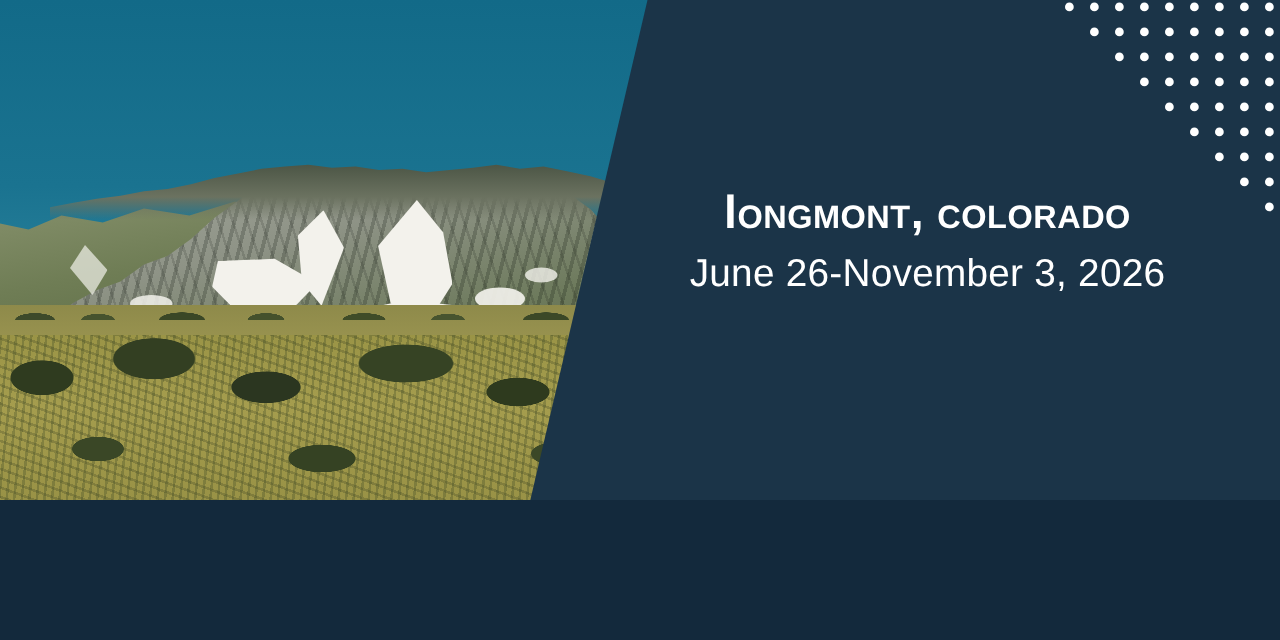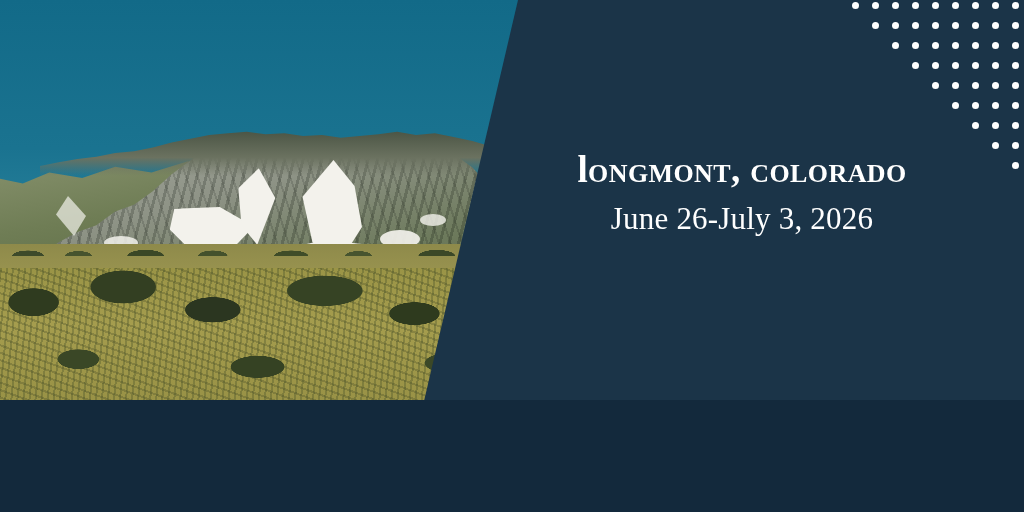--- a/index.html
+++ b/index.html
@@ -1,18 +1,18 @@
 <!DOCTYPE html>
 <html><head>
 <meta charset="utf-8">
 <style>
   html,body{margin:0;padding:0;background:#13293c;}
   #banner{
     position:relative;width:1024px;height:400px;overflow:hidden;
-    font-family:Liberation Serif, serif;
+    font-family:Liberation Sans, sans-serif;
     background:#737373;
   }
 
   
   #photo{position:absolute;left:0;top:0;width:560px;height:512px;overflow:hidden;}
 
   .sky{position:absolute;left:0;top:0;width:100%;height:270px;
        background:linear-gradient(180deg,#126a88 0%,#1a7390 55%,#2f879f 100%);}
 
   
@@ -211,16 +211,16 @@
       <div class="dot" style="left: 126px; top: 122px;"></div>
       <div class="dot" style="left: 146px; top: 122px;"></div>
       <div class="dot" style="left: 166px; top: 122px;"></div>
       <div class="dot" style="left: 146px; top: 142px;"></div>
       <div class="dot" style="left: 166px; top: 142px;"></div>
       <div class="dot" style="left: 166px; top: 162px;"></div>
     </div>
 
   <div id="text-block">
     <div id="title-line">Longmont, Colorado</div>
-    <div id="date-line">June 26-July 3, 2026</div>
+    <div id="date-line">June 26-November 3, 2026</div>
   </div>
 
 </div>
 
 </body></html>

